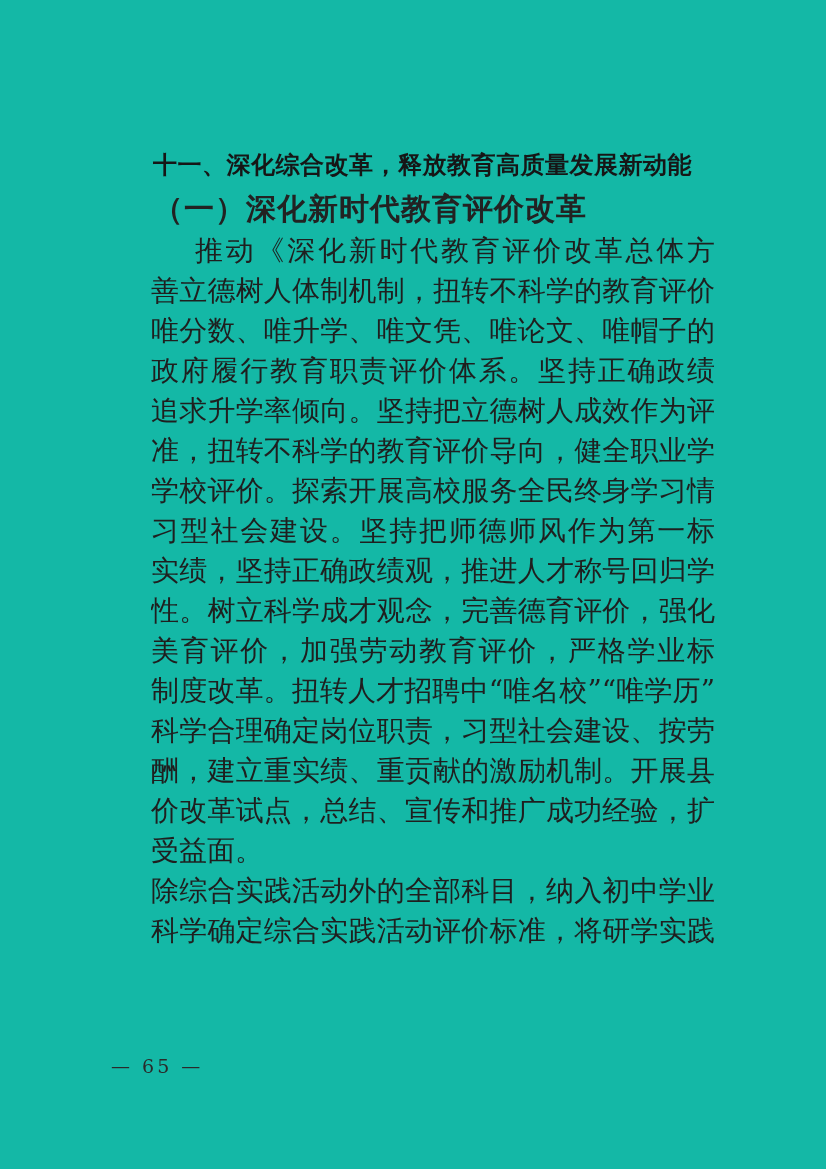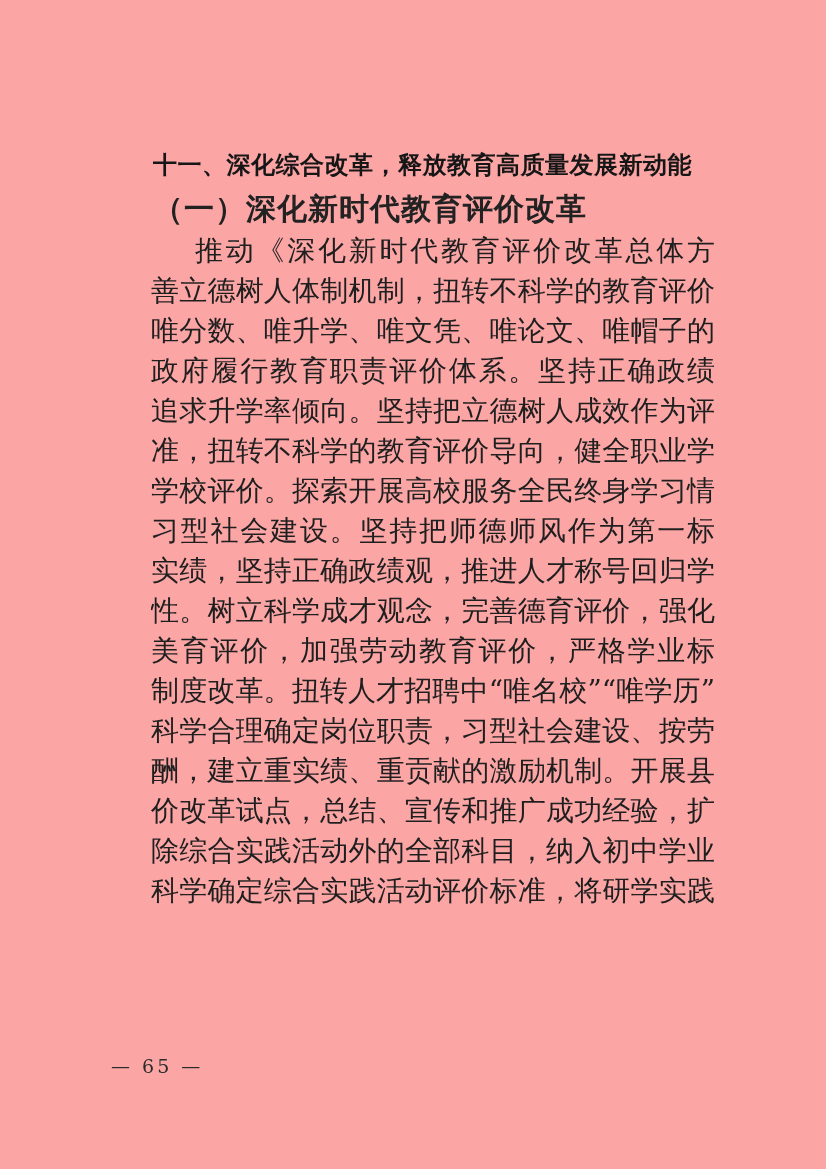--- a/index.html
+++ b/index.html
@@ -4,21 +4,21 @@
 <style>
   html, body {
     margin: 0;
     padding: 0;
     background: #ffffff;
   }
   .page {
     position: relative;
     width: 826px;
     height: 1169px;
-    background: #fca5a5;
+    background: #14b8a6;
     color: #1f1f1f;
     font-family: "DejaVu Serif", serif;
     overflow: hidden;
   }
   .content {
     position: absolute;
     left: 111px;
     top: 143px;
     width: 604px;
   }
@@ -97,20 +97,21 @@
       <div class="line">准，扭转不科学的教育评价导向，健全职业学校评价，改进高等</div>
       <div class="line">学校评价。探索开展高校服务全民终身学习情况评价，促进学</div>
       <div class="line">习型社会建设。坚持把师德师风作为第一标准，突出教育教学</div>
       <div class="line">实绩，坚持正确政绩观，推进人才称号回归学术性、荣誉</div>
       <div class="line">性。树立科学成才观念，完善德育评价，强化体育评价，改进</div>
       <div class="line">美育评价，加强劳动教育评价，严格学业标准，深化考试招生</div>
       <div class="line">制度改革。扭转人才招聘中“唯名校”“唯学历”的用人导向。</div>
       <div class="line">科学合理确定岗位职责，习型社会建设、按劳取酬、优劳优</div>
       <div class="line">酬，建立重实绩、重贡献的激励机制。开展县区、学校教育评</div>
       <div class="line">价改革试点，总结、宣传和推广成功经验，扩大改革辐射面、</div>
+      <div class="line para-end">受益面。</div>
     </div>
 
     <div class="para">
       <div class="line">除综合实践活动外的全部科目，纳入初中学业水平考试范围。</div>
       <div class="line">科学确定综合实践活动评价标准，将研学实践教育、校外志愿</div>
     </div>
 
   </div>
 
   <div class="page-number">— 65 —</div>

